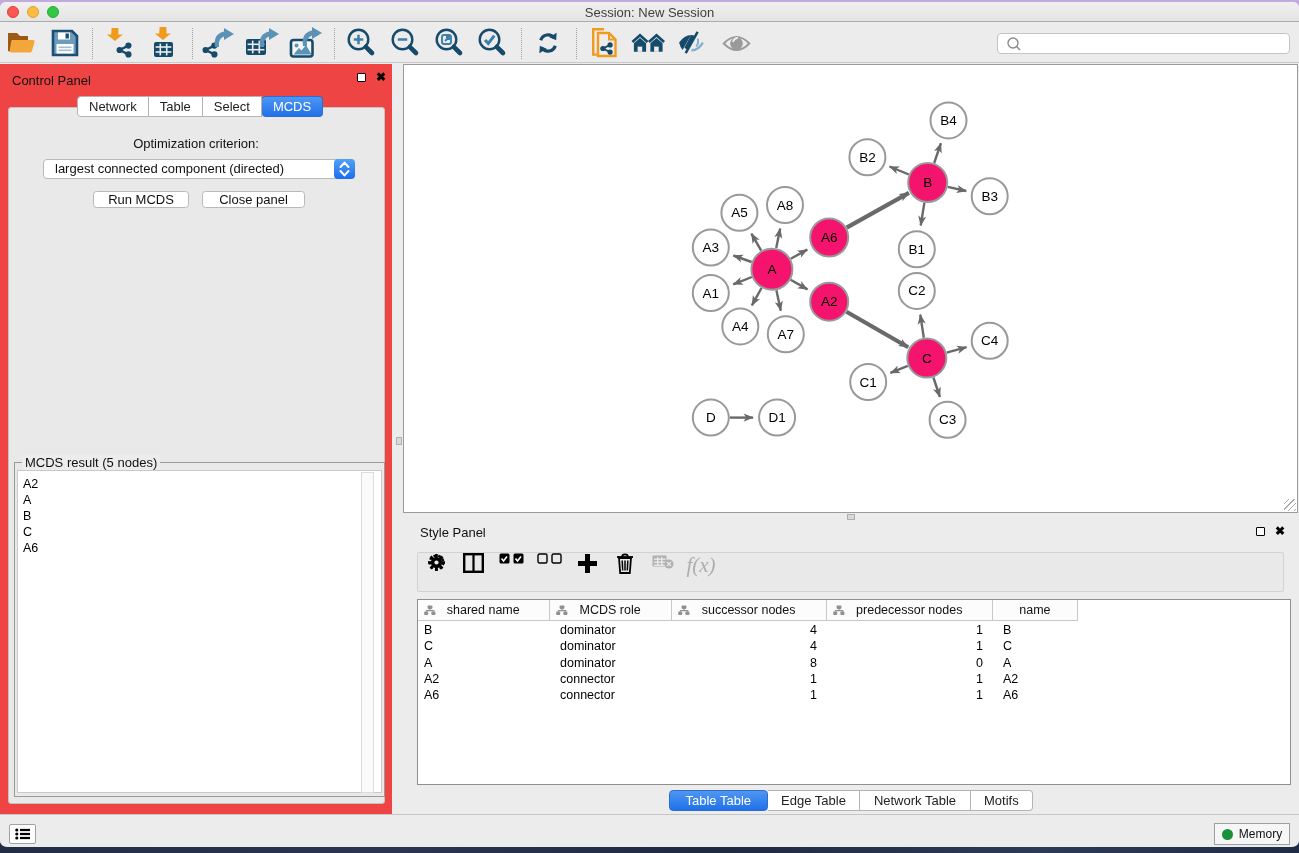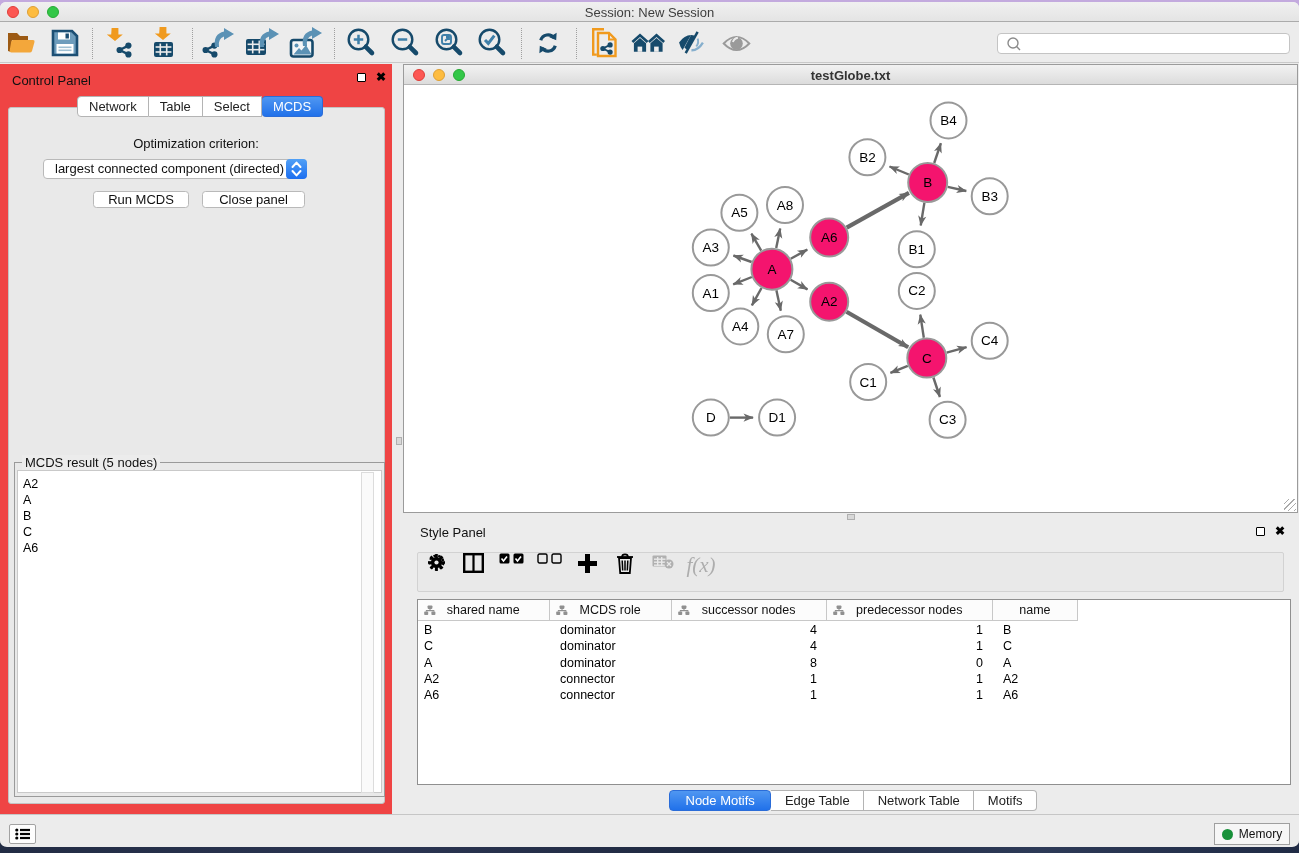--- a/index.html
+++ b/index.html
@@ -31,21 +31,21 @@
 .fbtn { width:9px; height:9px; border:1.5px solid #000; background:#fff; border-radius:1px; }
 .xbtn { font-size:12px; font-weight:bold; color:#000; line-height:9px; }
 .tabbox { position:absolute; border:1px solid #c3c3c3; border-radius:3px; background:#e9e9e9; }
 .tabs { position:absolute; display:flex; height:21px; }
 .tab { height:21px; line-height:20px; font-size:13px; color:#222; background:#fff;
   border:1px solid #b4b4b4; border-left:none; padding:0 11px; }
 .tab.first { border-left:1px solid #b4b4b4; border-radius:4px 0 0 4px; }
 .tab.last { border-radius:0 4px 4px 0; }
 .tab.sel { background:linear-gradient(180deg,#5097f1,#2071ea); color:#fff; border-color:#2a6cd8; border-radius:4px; }
 #optlabel { position:absolute; left:0; top:72px; width:392px; text-align:center; font-size:13px; color:#111; }
-#dropdown { position:absolute; left:43px; top:95px; width:264px; height:20px; background:#fff;
+#dropdown { position:absolute; left:43px; top:95px; width:312px; height:20px; background:#fff;
   border:1px solid #b9b9b9; border-radius:4px; font-size:13px; color:#111; line-height:18px; padding-left:11px; }
 #dropdown .stepper { position:absolute; right:-1px; top:-1px; width:21px; height:20px; border-radius:4px;
   background:linear-gradient(180deg,#51a0f6,#1c6ef0); color:#fff; text-align:center; }
 .pushbtn { position:absolute; height:17px; background:#fff; border:1px solid #b9b9b9; border-radius:3.5px;
   font-size:13px; color:#111; text-align:center; line-height:15px; }
 
 #mcdsbox { position:absolute; left:14px; top:391px; width:371px; height:342px; }
 #mcdsbox .bd { position:absolute; left:0; top:7px; width:100%; height:335px; border:1px solid #9a9a9a; }
 #mcdsbox .lab { position:absolute; left:8px; top:0; background:#ececec; padding:0 3px; font-size:13px; color:#111; }
 #mcdslist { position:absolute; left:3px; top:15px; width:365px; height:323px; padding-top:5px; background:#fff; border:1px solid #c9c9c9; }
@@ -294,26 +294,20 @@
           <div class="it">A</div>
           <div class="it">B</div>
           <div class="it">C</div>
           <div class="it">A6</div>
         <div class="sb"></div>
       </div>
       <div class="lab">MCDS result (5 nodes)</div>
     </div>
   </div>
   <div id="netwin">
-    <div id="nettitle">
-      <div class="tl r"></div>
-        <div class="tl y"></div>
-        <div class="tl g"></div>
-      <div class="t">testGlobe.txt</div>
-    </div>
     <svg class="graph" width="895" height="427" viewBox="0 0 895 427" font-family="Liberation Sans, sans-serif">
 <defs>
           <marker id="ah" markerUnits="userSpaceOnUse" markerWidth="11" markerHeight="9" refX="10" refY="4.5" orient="auto">
             <path d="M0.4,0.4 L10.6,4.5 L0.4,8.6 L3.1,4.5 z" fill="#696969"></path>
           </marker>
         </defs>
 <line x1="347.9" y1="191.0" x2="329.2" y2="198.3" stroke="#696969" stroke-width="2.4" marker-end="url(#ah)"></line>
 <line x1="347.6" y1="176.0" x2="329.4" y2="169.5" stroke="#696969" stroke-width="2.4" marker-end="url(#ah)"></line>
 <line x1="357.2" y1="164.6" x2="347.4" y2="147.6" stroke="#696969" stroke-width="2.4" marker-end="url(#ah)"></line>
 <line x1="372.2" y1="162.1" x2="376.2" y2="142.5" stroke="#696969" stroke-width="2.4" marker-end="url(#ah)"></line>
@@ -527,21 +521,21 @@
         </div>
         <div class="tr" style="top:87.19999999999999px;">
           <span style="left:6px;">A6</span>
           <span style="left:142px;">connector</span>
           <span style="left:300px; width:99px; text-align:right;">1</span>
           <span style="left:475px; width:90px; text-align:right;">1</span>
           <span style="left:585px;">A6</span>
         </div>
     </div>
     <div id="btabs" style="left:276px; top:276px;">
-      <div class="tab sel first" style="border-radius:4px;">Node Motifs</div>
+      <div class="tab sel first" style="border-radius:4px;">Table Table</div>
       <div class="tab">Edge Table</div>
       <div class="tab">Network Table</div>
       <div class="tab last">Motifs</div>
     </div>
   </div>
   <div style="position:absolute;left:396px;top:435px;width:6px;height:8px;background:#d8d8d8;border:1px solid #b0b0b0;"></div>
   <div style="position:absolute;left:847px;top:512px;width:8px;height:6px;background:#d8d8d8;border:1px solid #b0b0b0;"></div>
   <div id="statusbar">
     <div id="listbtn">
         <svg width="15" height="12" viewBox="0 0 15 12">

